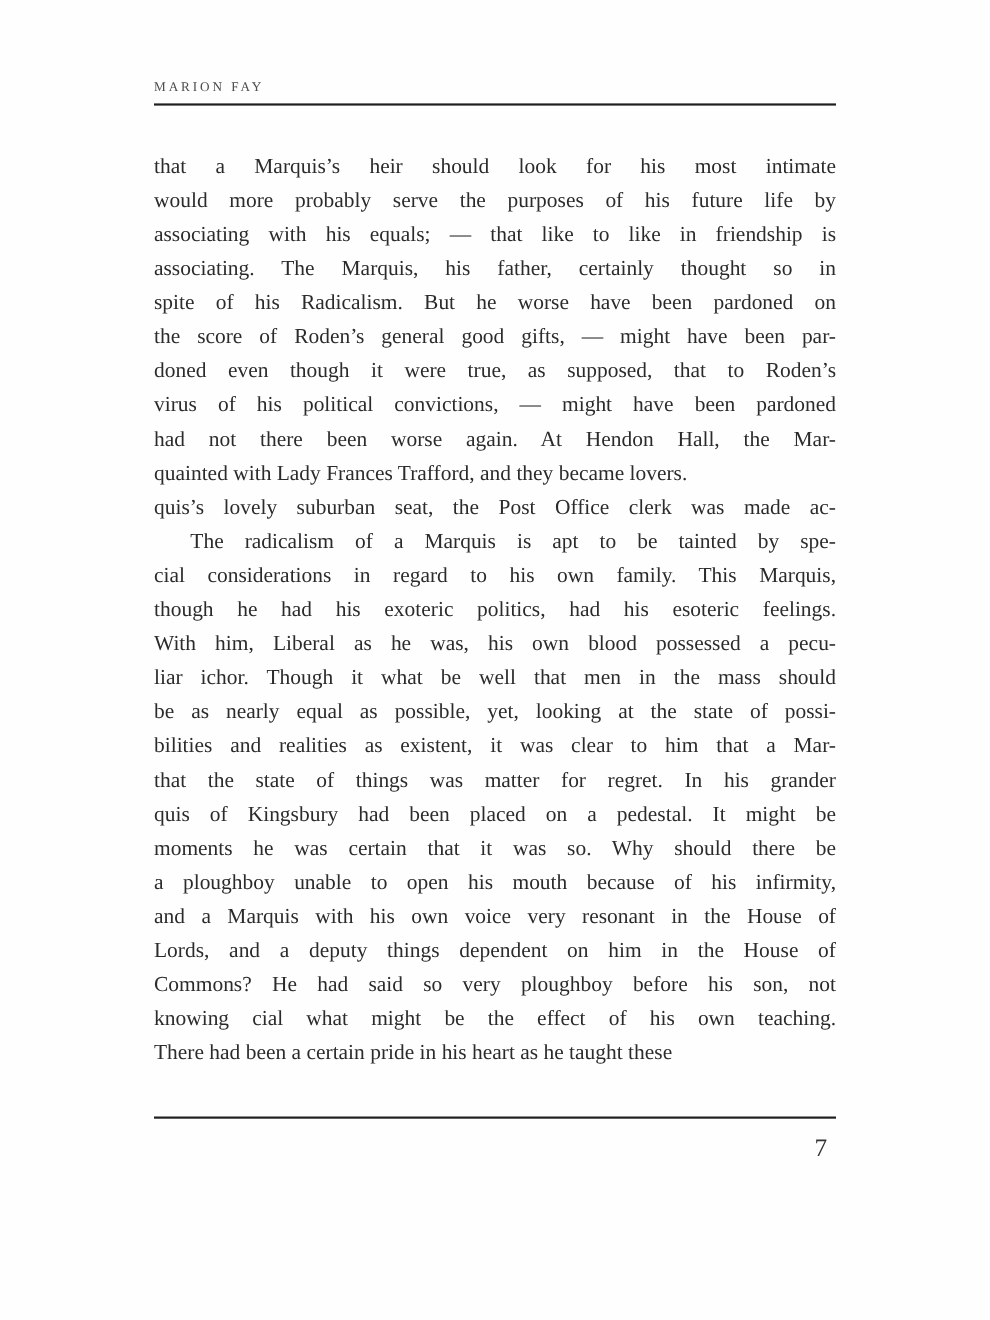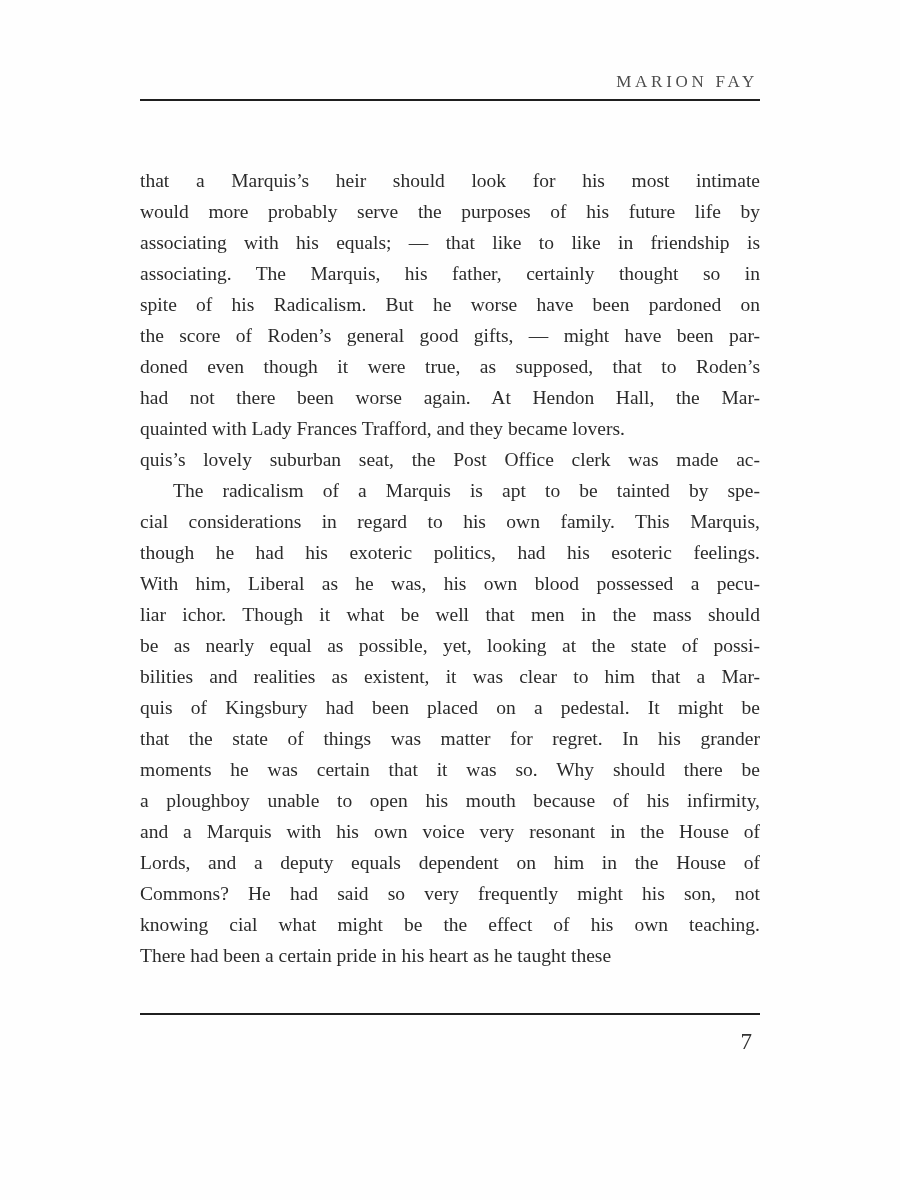--- a/index.html
+++ b/index.html
@@ -17,33 +17,32 @@
     overflow: hidden;
   }
   .content {
     width: 620px;
     margin-left: 140px;
   }
   .header {
     padding-top: 72px;
   }
   .header-title {
-    text-align: right;
-    font-size: 17px;
+    font-size: 12px;
     letter-spacing: 0.22em;
     color: #4d4d4d;
     padding-right: 2px;
   }
   .header-rule {
     height: 2px;
     background: #1f1f1f;
     margin-top: 7px;
   }
   .body-text {
-    margin-top: 64px;
+    margin-top: 40px;
     font-size: 19.5px;
     line-height: 31px;
     color: #2b2b2b;
   }
   .line {
     text-align: justify;
     text-align-last: justify;
     white-space: normal;
     height: 31px;
     overflow: hidden;
@@ -80,37 +79,38 @@
     </div>
 
     <div class="body-text">
         <div class="line">that a Marquis’s heir should look for his most intimate</div>
         <div class="line">would more probably serve the purposes of his future life by</div>
         <div class="line">associating with his equals; — that like to like in friendship is</div>
         <div class="line">associating. The Marquis, his father, certainly thought so in</div>
         <div class="line">spite of his Radicalism. But he worse have been pardoned on</div>
         <div class="line">the score of Roden’s general good gifts, — might have been par-</div>
         <div class="line">doned even though it were true, as supposed, that to Roden’s</div>
+        <div class="line">virus of his political convictions, — might have been pardoned</div>
         <div class="line">had not there been worse again. At Hendon Hall, the Mar-</div>
         <div class="line last">quainted with Lady Frances Trafford, and they became lovers.</div>
         <div class="line">quis’s lovely suburban seat, the Post Office clerk was made ac-</div>
         <div class="line indent">The radicalism of a Marquis is apt to be tainted by spe-</div>
         <div class="line">cial considerations in regard to his own family. This Marquis,</div>
         <div class="line">though he had his exoteric politics, had his esoteric feelings.</div>
         <div class="line">With him, Liberal as he was, his own blood possessed a pecu-</div>
         <div class="line">liar ichor. Though it what be well that men in the mass should</div>
         <div class="line">be as nearly equal as possible, yet, looking at the state of possi-</div>
         <div class="line">bilities and realities as existent, it was clear to him that a Mar-</div>
+        <div class="line">that the state of things was matter for regret. In his grander</div>
         <div class="line">quis of Kingsbury had been placed on a pedestal. It might be</div>
-        <div class="line">that the state of things was matter for regret. In his grander</div>
         <div class="line">moments he was certain that it was so. Why should there be</div>
         <div class="line">a ploughboy unable to open his mouth because of his infirmity,</div>
         <div class="line">and a Marquis with his own voice very resonant in the House of</div>
-        <div class="line">Lords, and a deputy equals dependent on him in the House of</div>
-        <div class="line">Commons? He had said so very frequently might his son, not</div>
+        <div class="line">Lords, and a deputy things dependent on him in the House of</div>
+        <div class="line">Commons? He had said so very ploughboy before his son, not</div>
         <div class="line">knowing cial what might be the effect of his own teaching.</div>
         <div class="line last">There had been a certain pride in his heart as he taught these</div>
       </div>
 
     <div class="footer-rule"></div>
 
     <div class="page-number">7</div>
 
   </div>
 </div>

